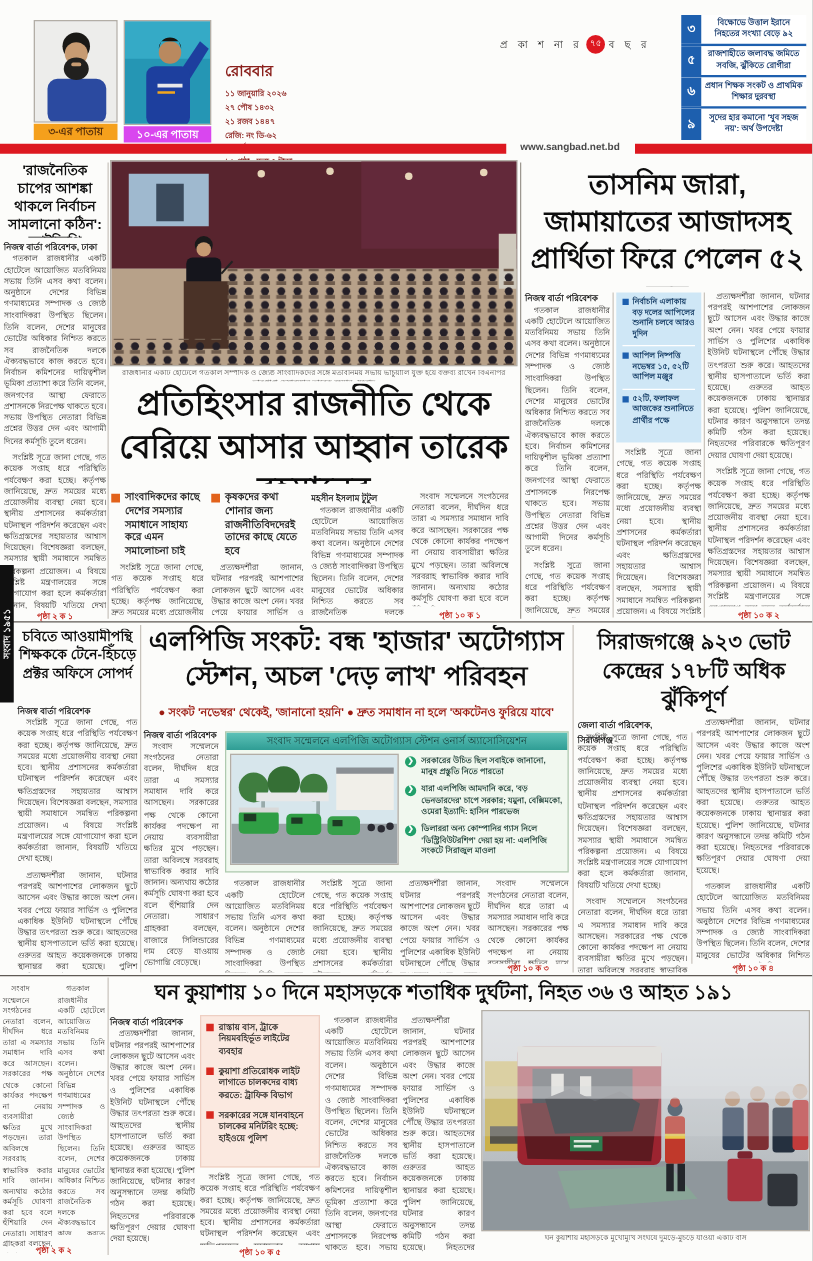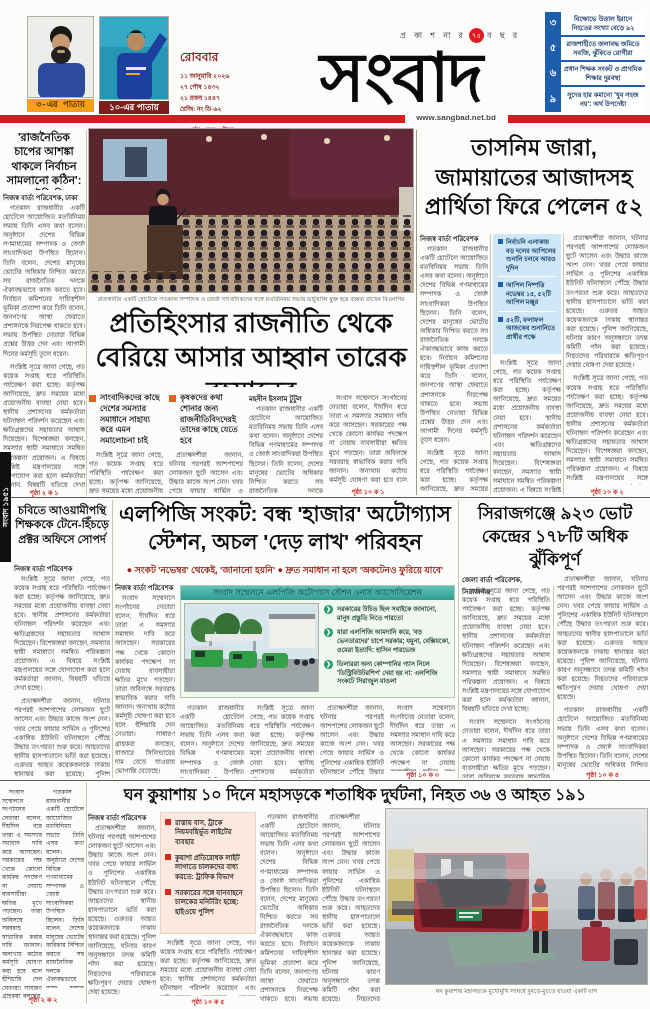--- a/index.html
+++ b/index.html
@@ -10,22 +10,22 @@
   .body-col{font-size:6.4px;line-height:1.42;text-align:justify;color:#2e2c2a;overflow:hidden;}
   .body-col p{margin-bottom:4px;text-indent:7px;}
   .byline{font-size:6.8px;font-weight:bold;color:#181818;}
   .headline{font-weight:bold;color:#0d0d0d;text-align:center;overflow:hidden;}
   .marker{font-size:6.5px;font-weight:bold;color:#c11d15;text-align:center;}
   .vrule{position:absolute;width:1px;background:#c9c4bd;}
   .hrule{position:absolute;height:1px;background:#5f5a55;}
   .caption{font-size:5.9px;color:#4c4a46;line-height:1.3;overflow:hidden;}
   
   .promo-label{font-size:8.5px;font-weight:bold;text-align:center;line-height:13px;}
-  .promo-orange{background:#f5a01c;color:#59300a;font-family:Liberation Mono, monospace;}
-  .promo-teal{background:#7f1d1d;color:#ffffff;}
+  .promo-orange{background:#f5a01c;color:#59300a;}
+  .promo-teal{background:#d946ef;color:#ffffff;}
   .dateblock .wd{font-size:12px;font-weight:bold;color:#8a1f1b;margin-bottom:3px;}
   .dateblock .dl{font-size:6.2px;font-weight:bold;color:#8a1f1b;line-height:1.75;display:block;}
   .masthead{font-size:68px;font-weight:900;letter-spacing:-2px;color:#0a0a0a;text-align:center;line-height:78px;white-space:nowrap;}
   .tagline{font-size:8px;font-weight:normal;letter-spacing:3px;color:#2a2a2a;display:flex;align-items:center;gap:3px;}
   .roundel{display:inline-block;width:15px;height:15px;border-radius:50%;background:#dd1820;color:#fff;font-size:7px;line-height:15px;text-align:center;letter-spacing:0;}
   .redbar{position:absolute;height:8px;background:#dd1820;}
   .url{font-size:8px;font-weight:bold;color:#4a4a4a;text-align:center;}
   .idxbox{border:0;}
   .idxrow{display:flex;align-items:stretch;height:25px;border-bottom:2px solid #1d5fae;background:#fff;}
   .idxrow:last-child{border-bottom:none;}
@@ -88,21 +88,20 @@
     <span class="dl">৭ম বর্ষ, ২৪৫ সংখ্যা</span>
     <span class="dl">১৬ পৃষ্ঠা : মূল্য ৫ টাকা</span>
   </div>
 
   <div class="abs tagline" style="left:400px;top:28px;">
     <span>প্র কা শ না র</span>
     <span class="roundel">৭৫</span>
     <span>ব ছ র</span>
   </div>
 
-  <div class="abs masthead" style="left:258px;top:38px;width:285px;height:82px;">সংবাদ</div>
 
   <div class="abs idxbox" style="left:545px;top:12px;width:100px;height:100px;">
     <div class="idxrow">
       <div class="idxnum">৩</div>
       <div class="idxtxt">বিক্ষোভে উত্তাল ইরানে নিহতের সংখ্যা বেড়ে ৯২</div>
     </div>
     <div class="idxrow">
       <div class="idxnum">৫</div>
       <div class="idxtxt">রাজশাহীতে জলাবদ্ধ জমিতে সবজি, ঝুঁকিতে রোগীরা</div>
     </div>

